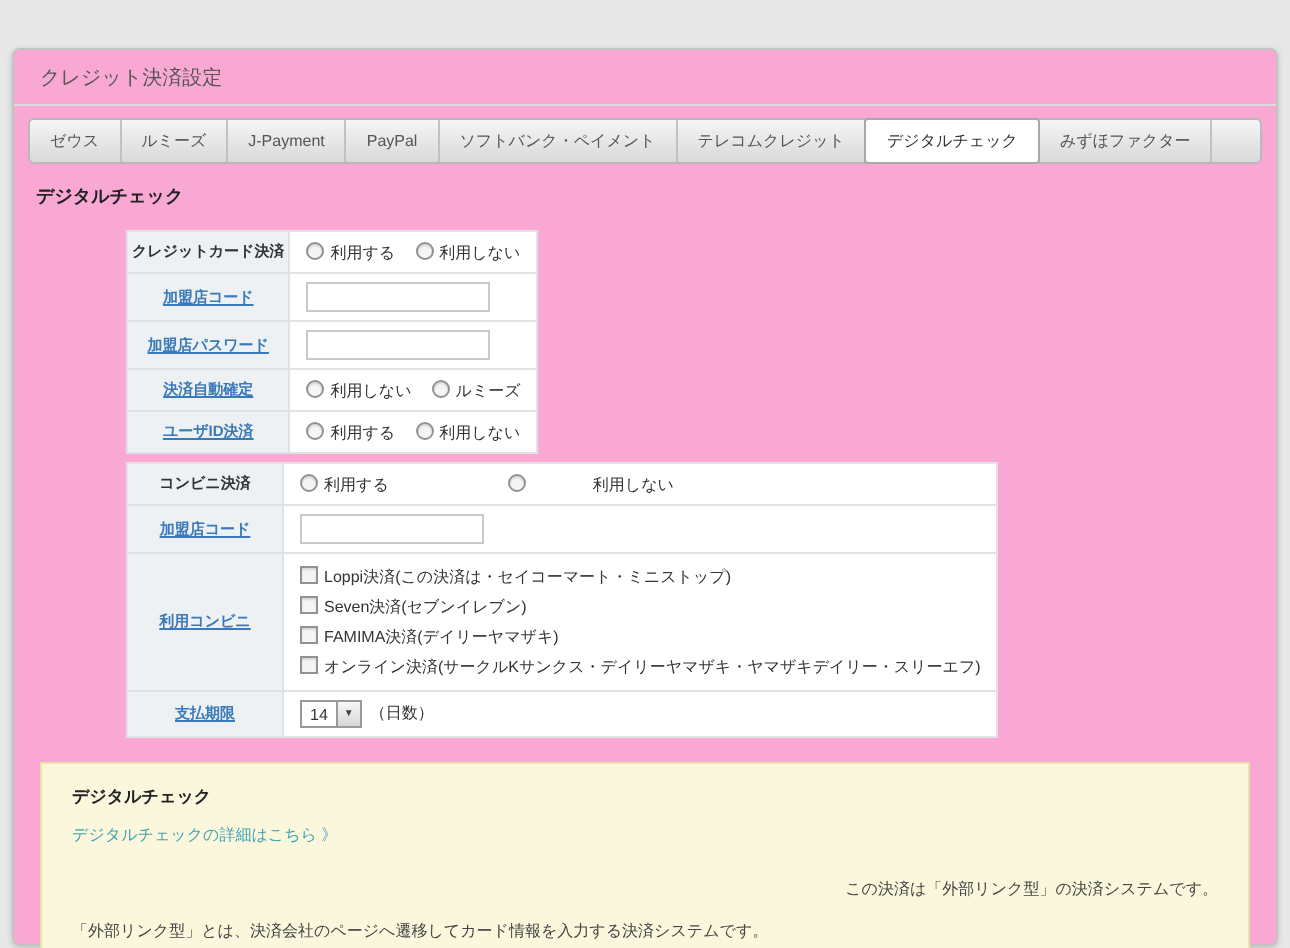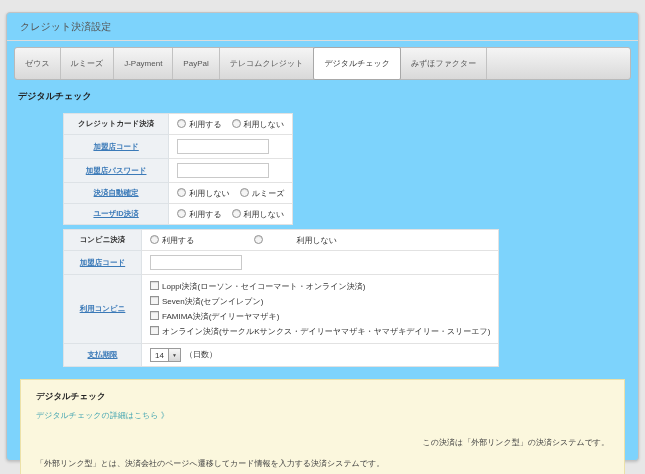--- a/index.html
+++ b/index.html
@@ -3,50 +3,50 @@
 <meta charset="utf-8">
 <style>
   * { margin:0; padding:0; box-sizing:border-box; }
   html,body { width:645px; height:474px; }
   body {
     background:#e7e7e7;
     font-family:"Liberation Sans","DejaVu Sans",sans-serif;
     font-size:8px; color:#333; overflow:hidden; position:relative;
   }
   .panel {
-    position:absolute; left:6px; top:12px; width:633px; height:449px;
-    background:#7dd3fc; border:1px solid #c3c3c3; border-radius:4px;
+    position:absolute; left:6px; top:24px; width:633px; height:449px;
+    background:#f9a8d4; border:1px solid #c3c3c3; border-radius:4px;
     box-shadow:0 1px 3px rgba(0,0,0,.18);
   }
   .panel-header {
     padding:7px 13px 6px; font-size:10px; color:#555;
     border-bottom:1px solid #dcdcdc;
   }
   .tab-bar {
-    margin:6px 7px 0; height:33px;
+    margin:6px 7px 0; height:23px;
     background:linear-gradient(#f5f5f5,#d9d9d9);
     border:1px solid #b9b9b9; border-radius:3px;
     display:flex; align-items:stretch;
   }
   .tab {
     padding:0 10px; display:flex; align-items:center;
     font-size:8px; color:#555; border-right:1px solid #c2c2c2; cursor:pointer;
     white-space:nowrap;
   }
   .tab.active {
     background:#ffffff; border:1px solid #a8a8a8; border-radius:2px;
     margin:-1px 0 -1px -1px; color:#333; position:relative; z-index:2;
   }
   .content { padding:7px 8px; }
   .section-heading { font-size:9px; font-weight:bold; color:#222; margin:3px 0 10px 3px; }
   table.form { border-collapse:collapse; margin-left:48px; background:#fff; }
   table.form + table.form { margin-top:4px; }
   table.form th {
     width:78px; background:#eef1f4; border:1px solid #dde2e6;
-    font-weight:bold; font-size:7.5px; text-align:center; padding:5px 14px;
+    font-weight:bold; font-size:7.5px; text-align:center; padding:5px 2px;
     white-space:nowrap;
   }
   table.form td {
     border:1px solid #e2e2e2; padding:4px 8px; font-size:8px; white-space:nowrap;margin-left:24px;
   }
   #credit-table td { width:118px; }
   #konbini-table td { width:300px; }
   a.th-link { color:#3b7ab8; text-decoration:underline; cursor:pointer; font-weight:bold; }
   .radio, .checkbox {
     display:inline-block; width:9px; height:9px; vertical-align:-1px;
@@ -91,20 +91,21 @@
 <body>
 
 <div class="panel">
   <div class="panel-header">クレジット決済設定</div>
 
   <div class="tab-bar">
     <div class="tab">ゼウス</div>
     <div class="tab">ルミーズ</div>
     <div class="tab">J-Payment</div>
     <div class="tab">PayPal</div>
+    <div class="tab">ソフトバンク・ペイメント</div>
     <div class="tab">テレコムクレジット</div>
     <div class="tab active">デジタルチェック</div>
     <div class="tab">みずほファクター</div>
   </div>
 
   <div class="content">
     <div class="section-heading">デジタルチェック</div>
 
     <table class="form" id="credit-table">
       <tbody>
@@ -145,21 +146,21 @@
           <span class="radio"></span><span>利用する</span><span class="radio spread-radio"></span><span class="spread-label">利用しない</span>
         </td>
       </tr>
       <tr>
         <th><a class="th-link">加盟店コード</a></th>
         <td><input class="txt" type="text" value="" style=""></td>
       </tr>
       <tr>
         <th><a class="th-link">利用コンビニ</a></th>
         <td>
-          <div class="chk-line"><span class="checkbox"></span><span>Loppi決済(ローソン・セイコーマート・オンライン決済)</span></div>
+          <div class="chk-line"><span class="checkbox"></span><span>Loppi決済(この決済は・セイコーマート・ミニストップ)</span></div>
           <div class="chk-line"><span class="checkbox"></span><span>Seven決済(セブンイレブン)</span></div>
           <div class="chk-line"><span class="checkbox"></span><span>FAMIMA決済(デイリーヤマザキ)</span></div>
           <div class="chk-line"><span class="checkbox"></span><span>オンライン決済(サークルKサンクス・デイリーヤマザキ・ヤマザキデイリー・スリーエフ)</span></div>
         </td>
       </tr>
       <tr>
         <th><a class="th-link">支払期限</a></th>
         <td>
           <span class="select">
                 <span class="select-value">14</span>

